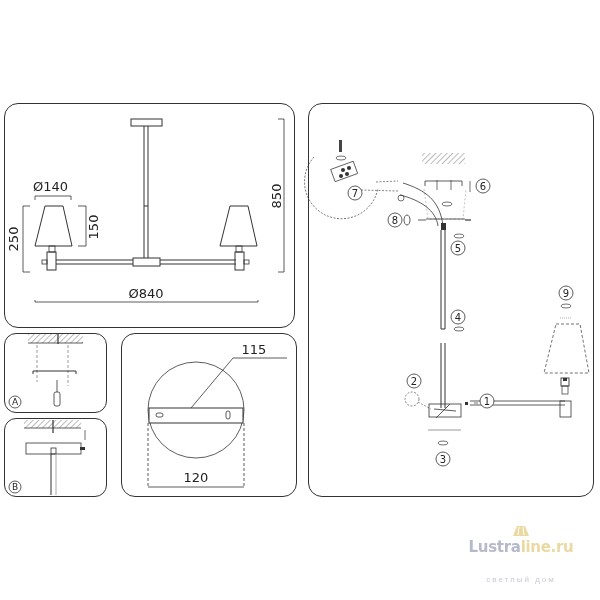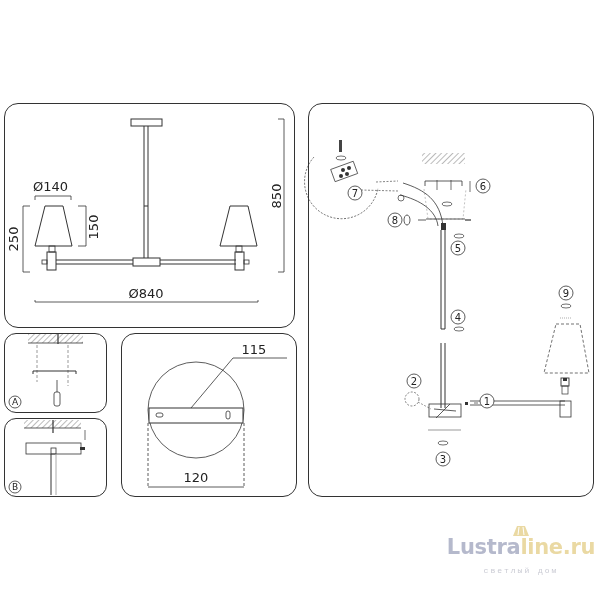--- a/index.html
+++ b/index.html
@@ -3,24 +3,24 @@
   <meta charset="utf-8">
   <style>
     html, body { margin: 0; padding: 0; background: #ffffff; }
     body { width: 600px; height: 600px; position: relative; overflow: hidden; font-family: "Liberation Sans", sans-serif; }
     .panel { position: absolute; border: 1.3px solid #333; border-radius: 14px; box-sizing: border-box; background: #fff; }
     svg { position: absolute; left: 0; top: 0; overflow: visible; }
     .dim { font-family: "DejaVu Sans", sans-serif; font-size: 13px; fill: #222; }
     .num { font-family: "DejaVu Sans", sans-serif; font-size: 10px; fill: #222; }
     .lbl { font-family: "DejaVu Sans", sans-serif; font-size: 9px; fill: #222; }
     .watermark { position: absolute; left: 446px; top: 536px; width: 150px; text-align: center; }
-    .wm-main { font-family: "DejaVu Sans", sans-serif; font-weight: bold; font-size: 21px; letter-spacing: -0.3px; line-height: 22px; }
+    .wm-main { font-family: "DejaVu Sans", sans-serif; font-weight: bold; font-size: 15px; letter-spacing: -0.3px; line-height: 22px; }
     .wm-a { color: #b5b9cc; }
     .wm-b { color: #ead9a3; }
-    .wm-sub { font-family: Liberation Mono, monospace; font-size: 8px; letter-spacing: 2px; color: #c9cad3; margin-top: 8px; }
+    .wm-sub { font-family: Liberation Sans, sans-serif; font-size: 8px; letter-spacing: 2px; color: #c9cad3; margin-top: 17px; }
     .wm-logo { position: absolute; left: 66px; top: -12px; width: 16px; height: 10px; }
   </style>
 </head>
 <body>
 
 <div class="panel" style="left:4px; top:103px; width:291px; height:225px;"></div>
 <svg width="600" height="600" viewBox="0 0 600 600">
 
   <rect x="131" y="119" width="31" height="7" fill="none" stroke="#333" stroke-width="1"></rect>
 

